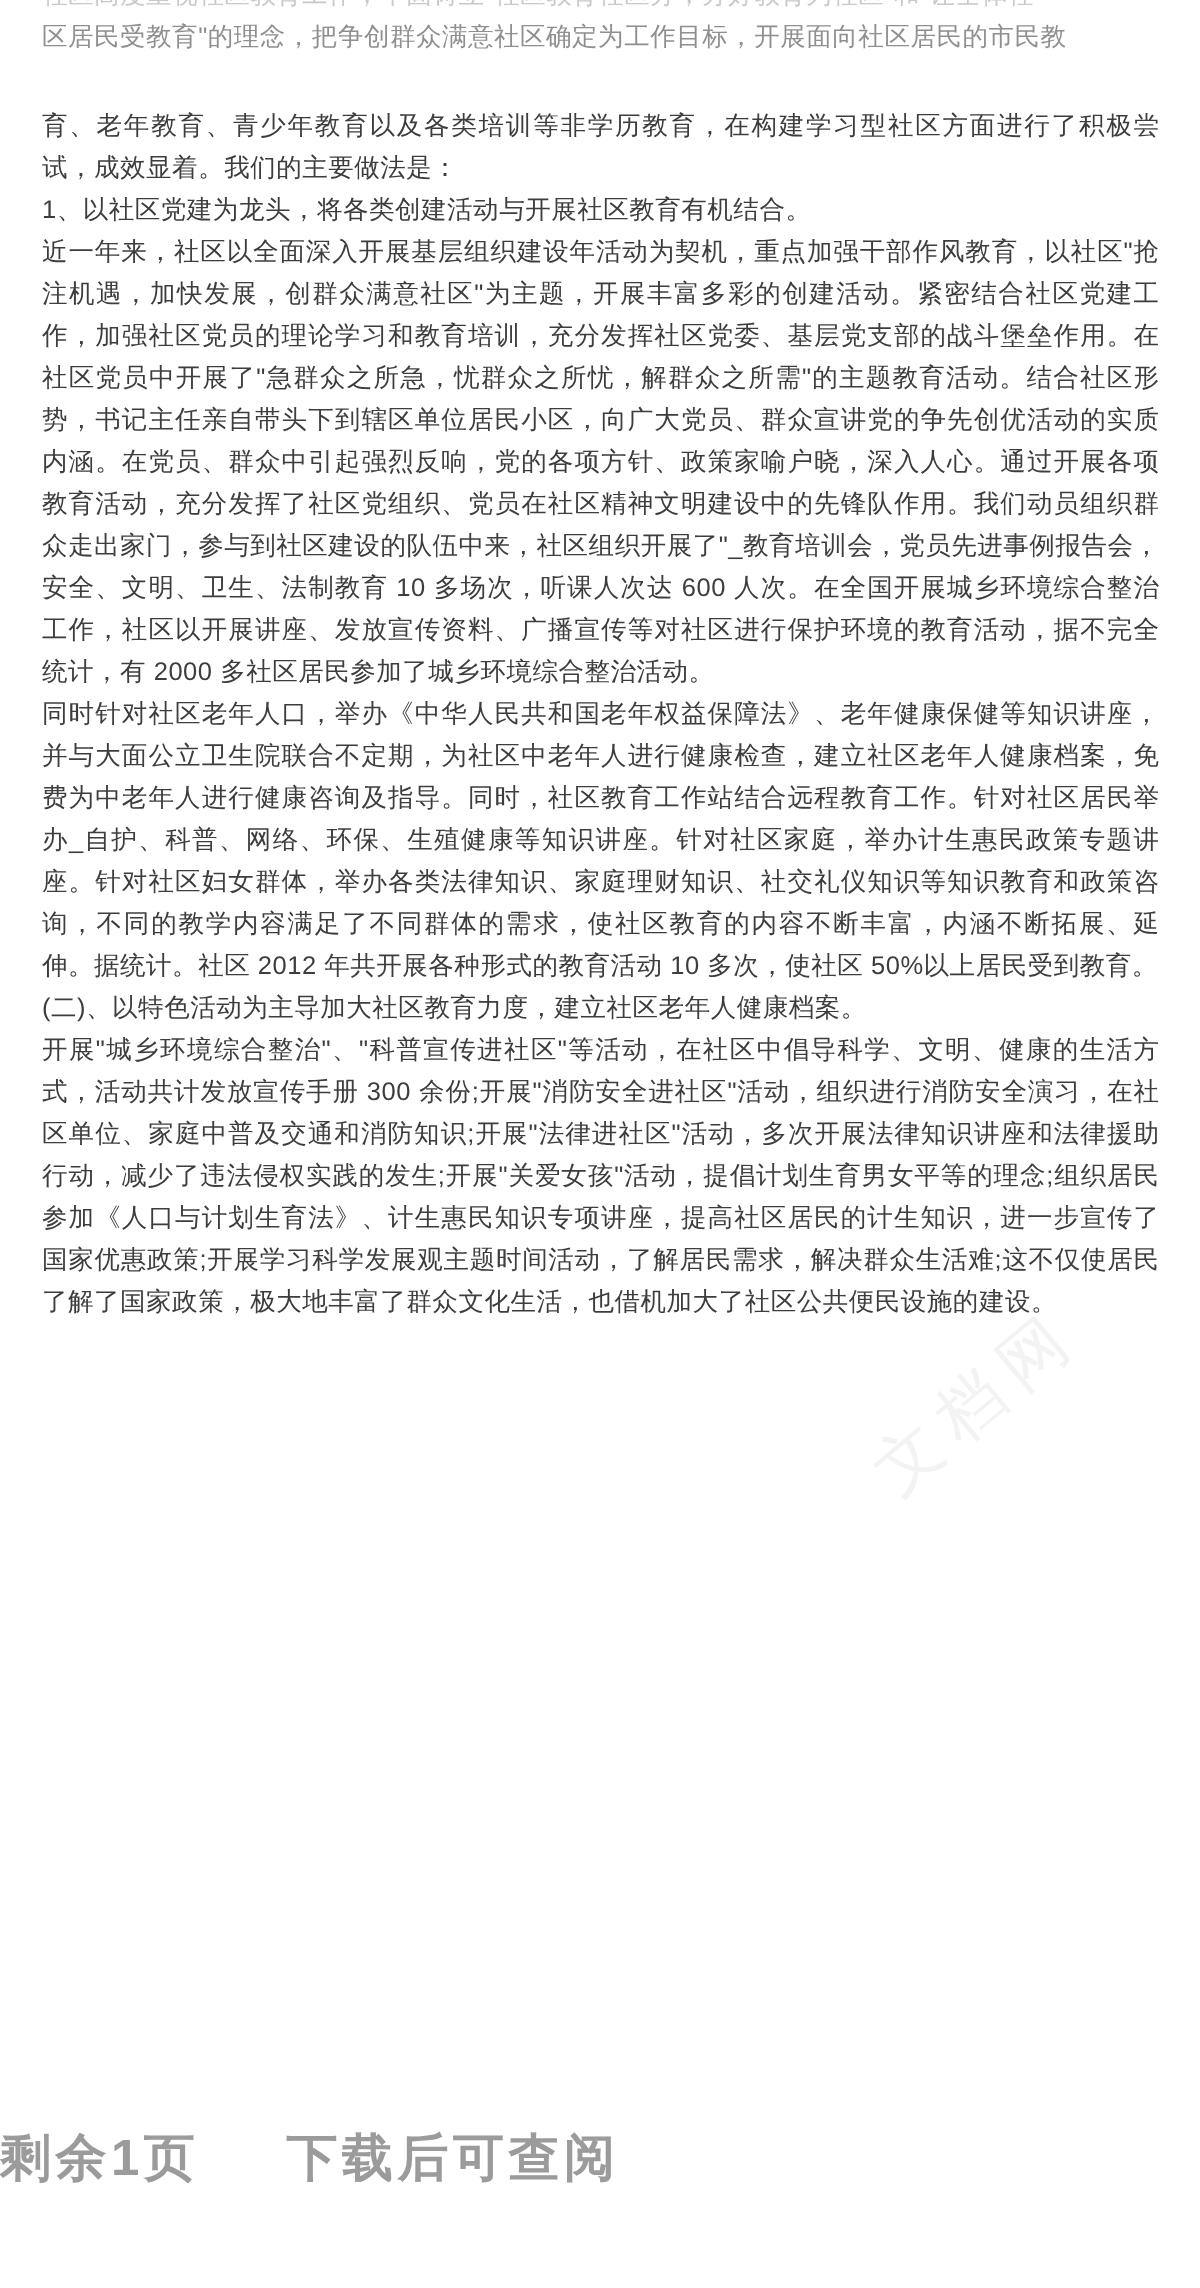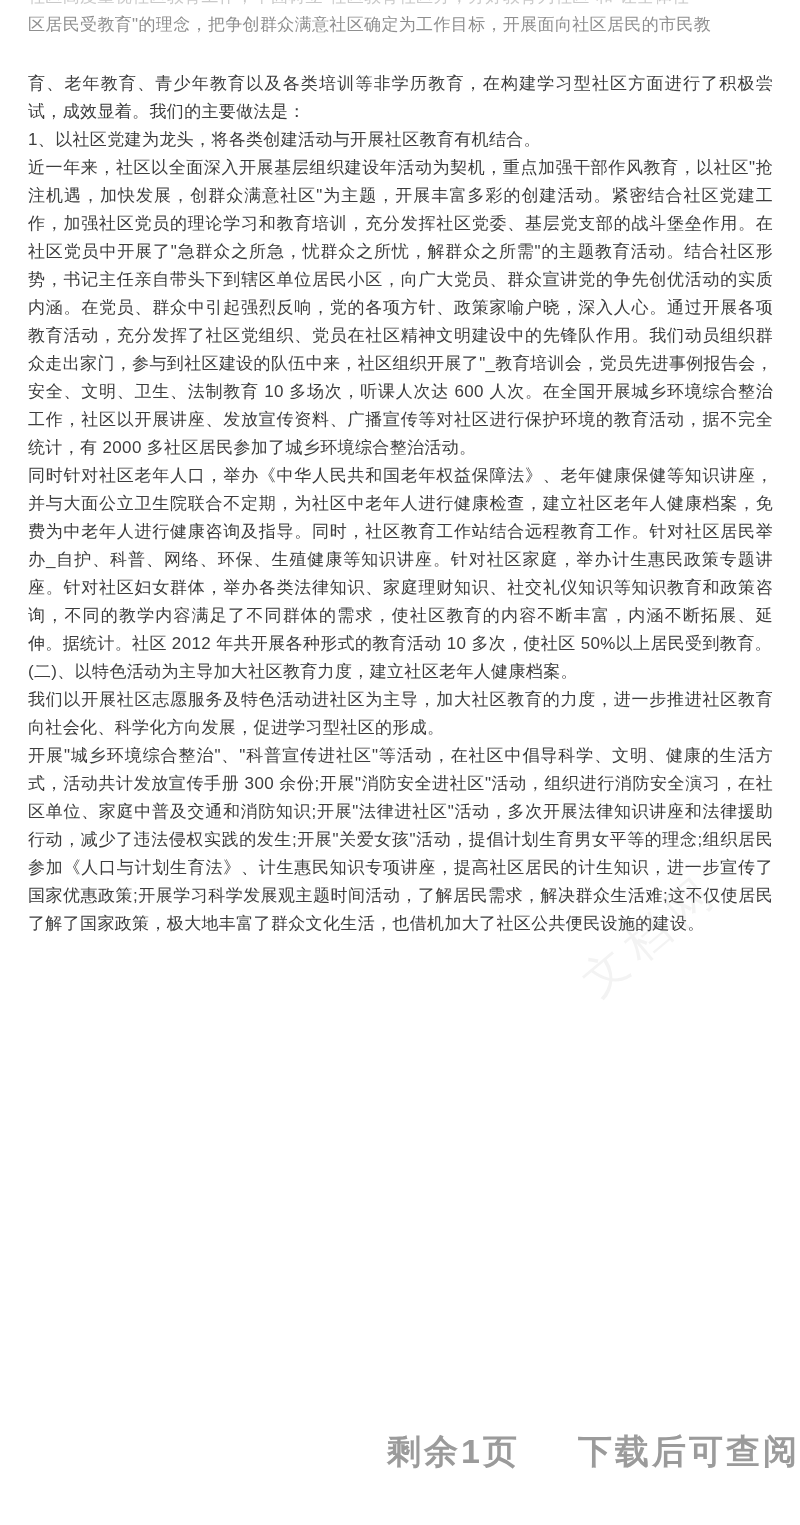--- a/index.html
+++ b/index.html
@@ -39,46 +39,44 @@
     letter-spacing: 10px;
     color: rgba(140, 140, 140, 0.10);
     white-space: nowrap;
     pointer-events: none;
   }
   .footer {
     position: absolute;
     top: 1416px;
     left: 0;
     width: 100%;
-    text-align: right;
+    text-align: left;
     font-weight: bold;
     font-size: 34px;
     letter-spacing: 3px;
     color: #9b9b9b;
-    margin-top: 13px;
   }
   .footer .gap { display: inline-block; width: 58px; }
 </style>
 </head>
 <body>
 
 <div class="page">
 
   <div class="doc-col top-block">
     <p class="l1">社区高度重视社区教育工作，牢固树立"社区教育社区办，办好教育为社区"和"让全体社</p>
     <p class="l2">区居民受教育"的理念，把争创群众满意社区确定为工作目标，开展面向社区居民的市民教</p>
   </div>
 
   <div class="doc-col body-block">
     <p>育、老年教育、青少年教育以及各类培训等非学历教育，在构建学习型社区方面进行了积极尝试，成效显着。我们的主要做法是：</p>
     <p>1、以社区党建为龙头，将各类创建活动与开展社区教育有机结合。</p>
     <p>近一年来，社区以全面深入开展基层组织建设年活动为契机，重点加强干部作风教育，以社区"抢注机遇，加快发展，创群众满意社区"为主题，开展丰富多彩的创建活动。紧密结合社区党建工作，加强社区党员的理论学习和教育培训，充分发挥社区党委、基层党支部的战斗堡垒作用。在社区党员中开展了"急群众之所急，忧群众之所忧，解群众之所需"的主题教育活动。结合社区形势，书记主任亲自带头下到辖区单位居民小区，向广大党员、群众宣讲党的争先创优活动的实质内涵。在党员、群众中引起强烈反响，党的各项方针、政策家喻户晓，深入人心。通过开展各项教育活动，充分发挥了社区党组织、党员在社区精神文明建设中的先锋队作用。我们动员组织群众走出家门，参与到社区建设的队伍中来，社区组织开展了"_教育培训会，党员先进事例报告会，安全、文明、卫生、法制教育 10 多场次，听课人次达 600 人次。在全国开展城乡环境综合整治工作，社区以开展讲座、发放宣传资料、广播宣传等对社区进行保护环境的教育活动，据不完全统计，有 2000 多社区居民参加了城乡环境综合整治活动。</p>
     <p>同时针对社区老年人口，举办《中华人民共和国老年权益保障法》、老年健康保健等知识讲座，并与大面公立卫生院联合不定期，为社区中老年人进行健康检查，建立社区老年人健康档案，免费为中老年人进行健康咨询及指导。同时，社区教育工作站结合远程教育工作。针对社区居民举办_自护、科普、网络、环保、生殖健康等知识讲座。针对社区家庭，举办计生惠民政策专题讲座。针对社区妇女群体，举办各类法律知识、家庭理财知识、社交礼仪知识等知识教育和政策咨询，不同的教学内容满足了不同群体的需求，使社区教育的内容不断丰富，内涵不断拓展、延伸。据统计。社区 2012 年共开展各种形式的教育活动 10 多次，使社区 50%以上居民受到教育。</p>
     <p>(二)、以特色活动为主导加大社区教育力度，建立社区老年人健康档案。</p>
-    <p>我们以开展社区志愿服务及特色活动进社区为主导，加大社区教育的力度，进一步推进社区教育向社会化、科学化方向发展，促进学习型社区的形成。</p>
     <p>开展"城乡环境综合整治"、"科普宣传进社区"等活动，在社区中倡导科学、文明、健康的生活方式，活动共计发放宣传手册 300 余份;开展"消防安全进社区"活动，组织进行消防安全演习，在社区单位、家庭中普及交通和消防知识;开展"法律进社区"活动，多次开展法律知识讲座和法律援助行动，减少了违法侵权实践的发生;开展"关爱女孩"活动，提倡计划生育男女平等的理念;组织居民参加《人口与计划生育法》、计生惠民知识专项讲座，提高社区居民的计生知识，进一步宣传了国家优惠政策;开展学习科学发展观主题时间活动，了解居民需求，解决群众生活难;这不仅使居民了解了国家政策，极大地丰富了群众文化生活，也借机加大了社区公共便民设施的建设。</p>
   </div>
 
   <div class="watermark">文档网</div>
 
   <div class="footer">
     <span>剩余1页</span><span class="gap"></span><span>下载后可查阅</span>
   </div>
 
 </div>

